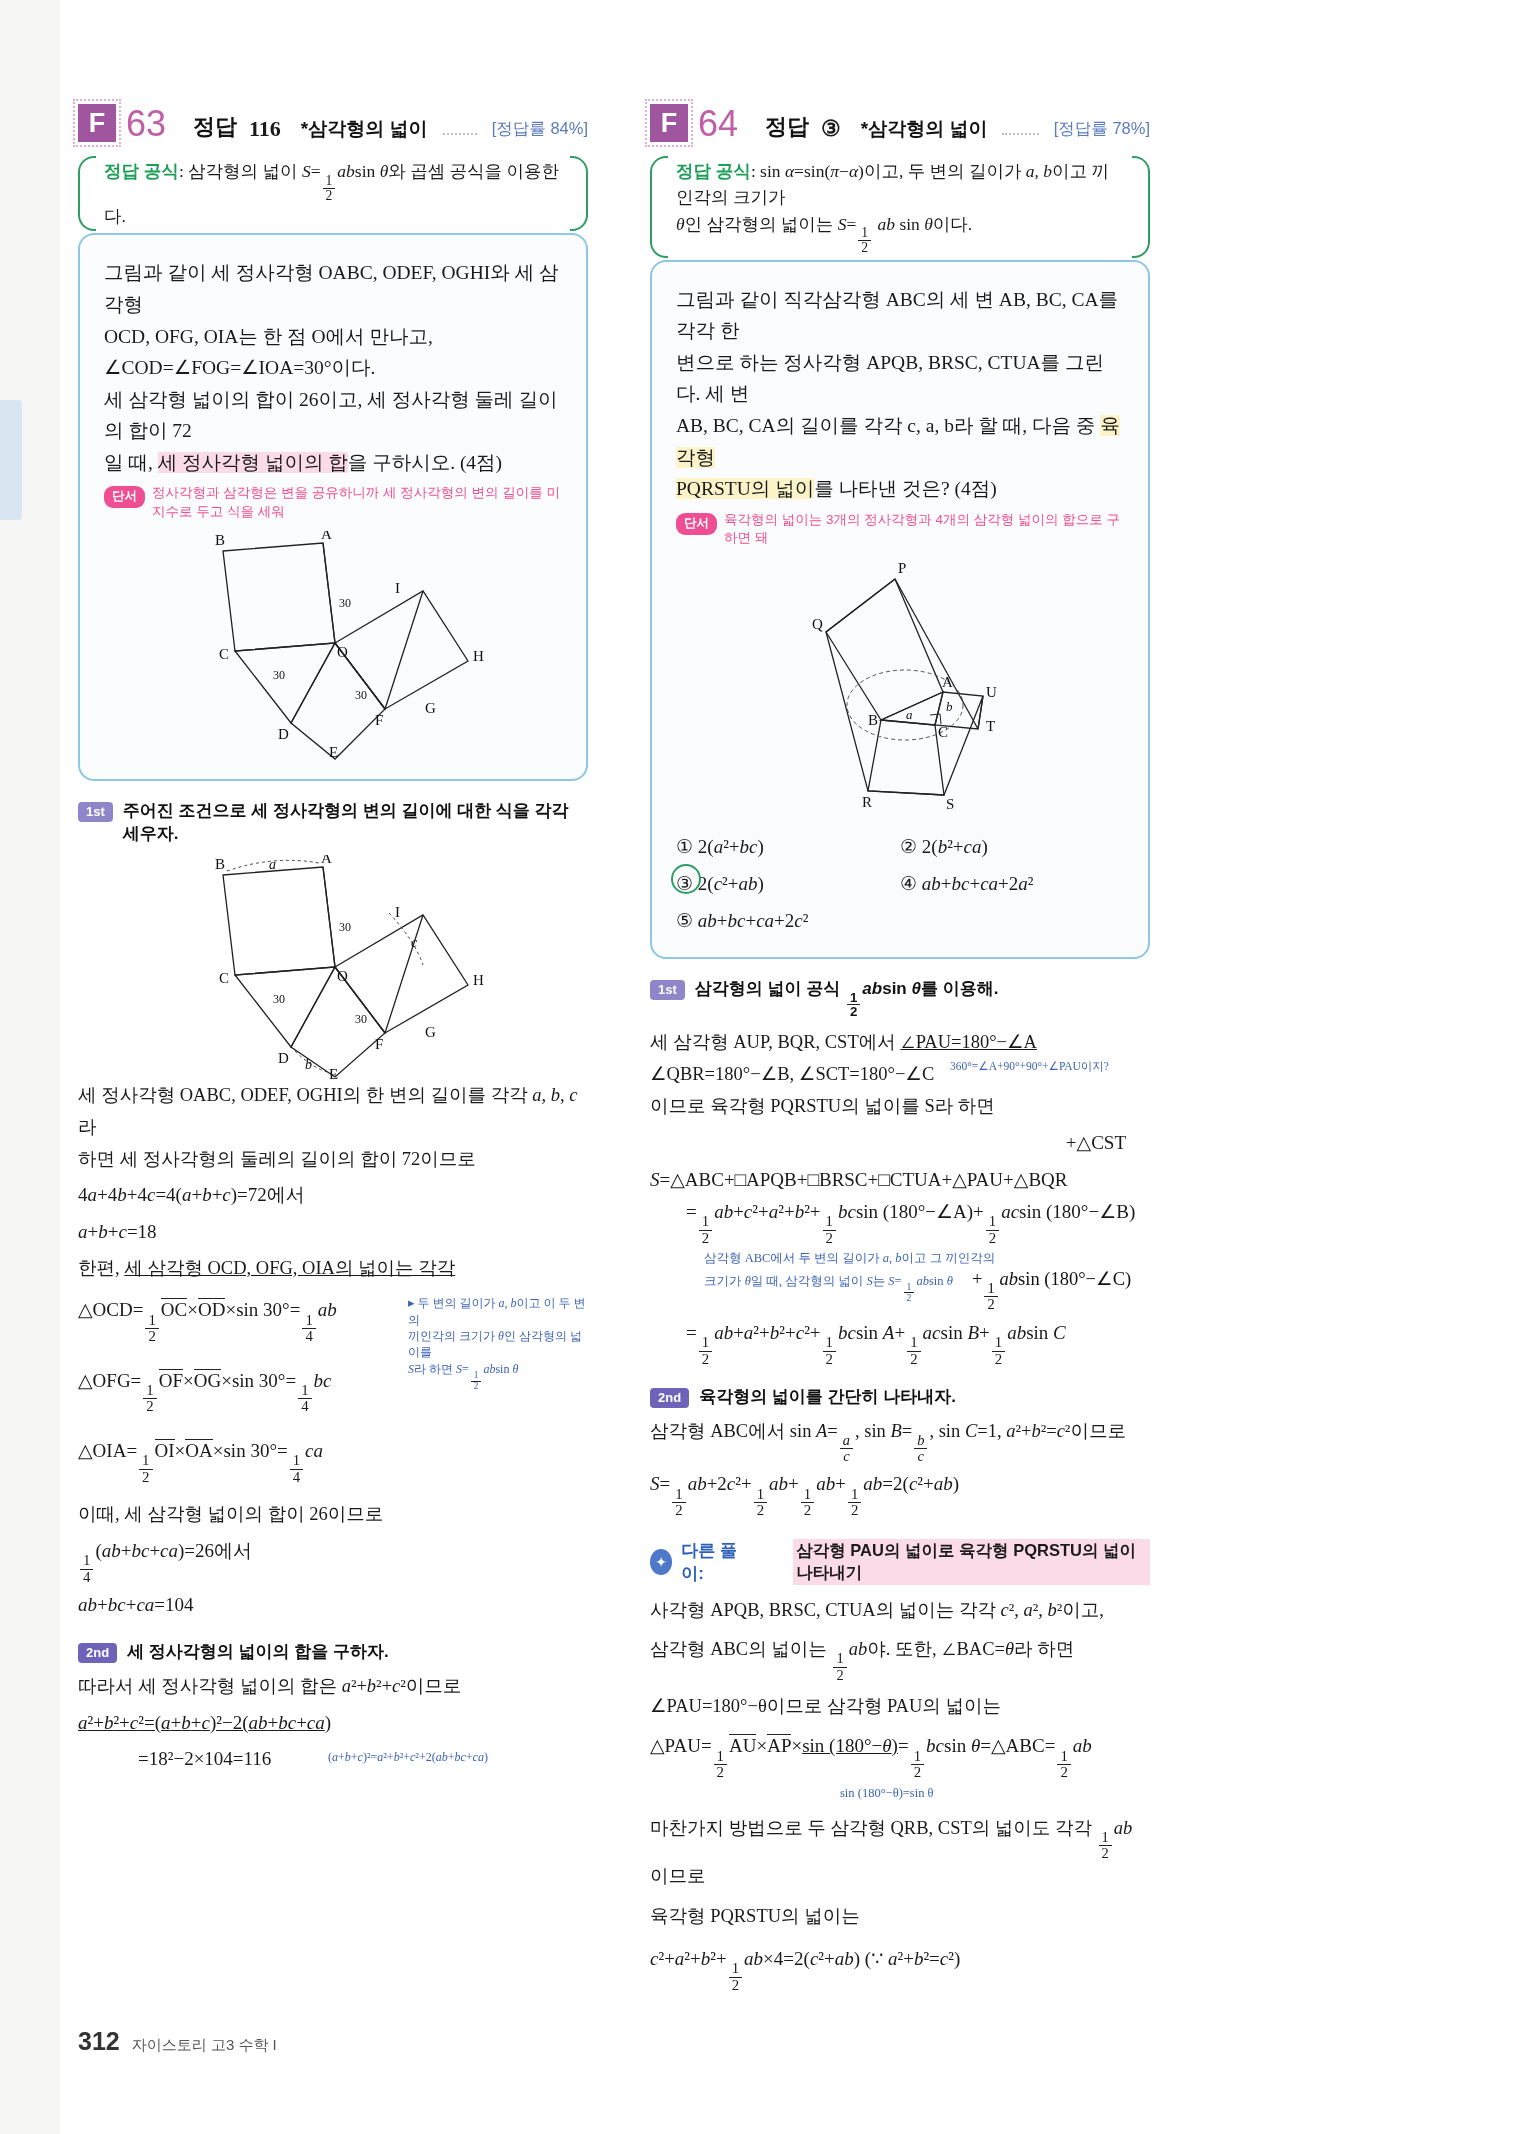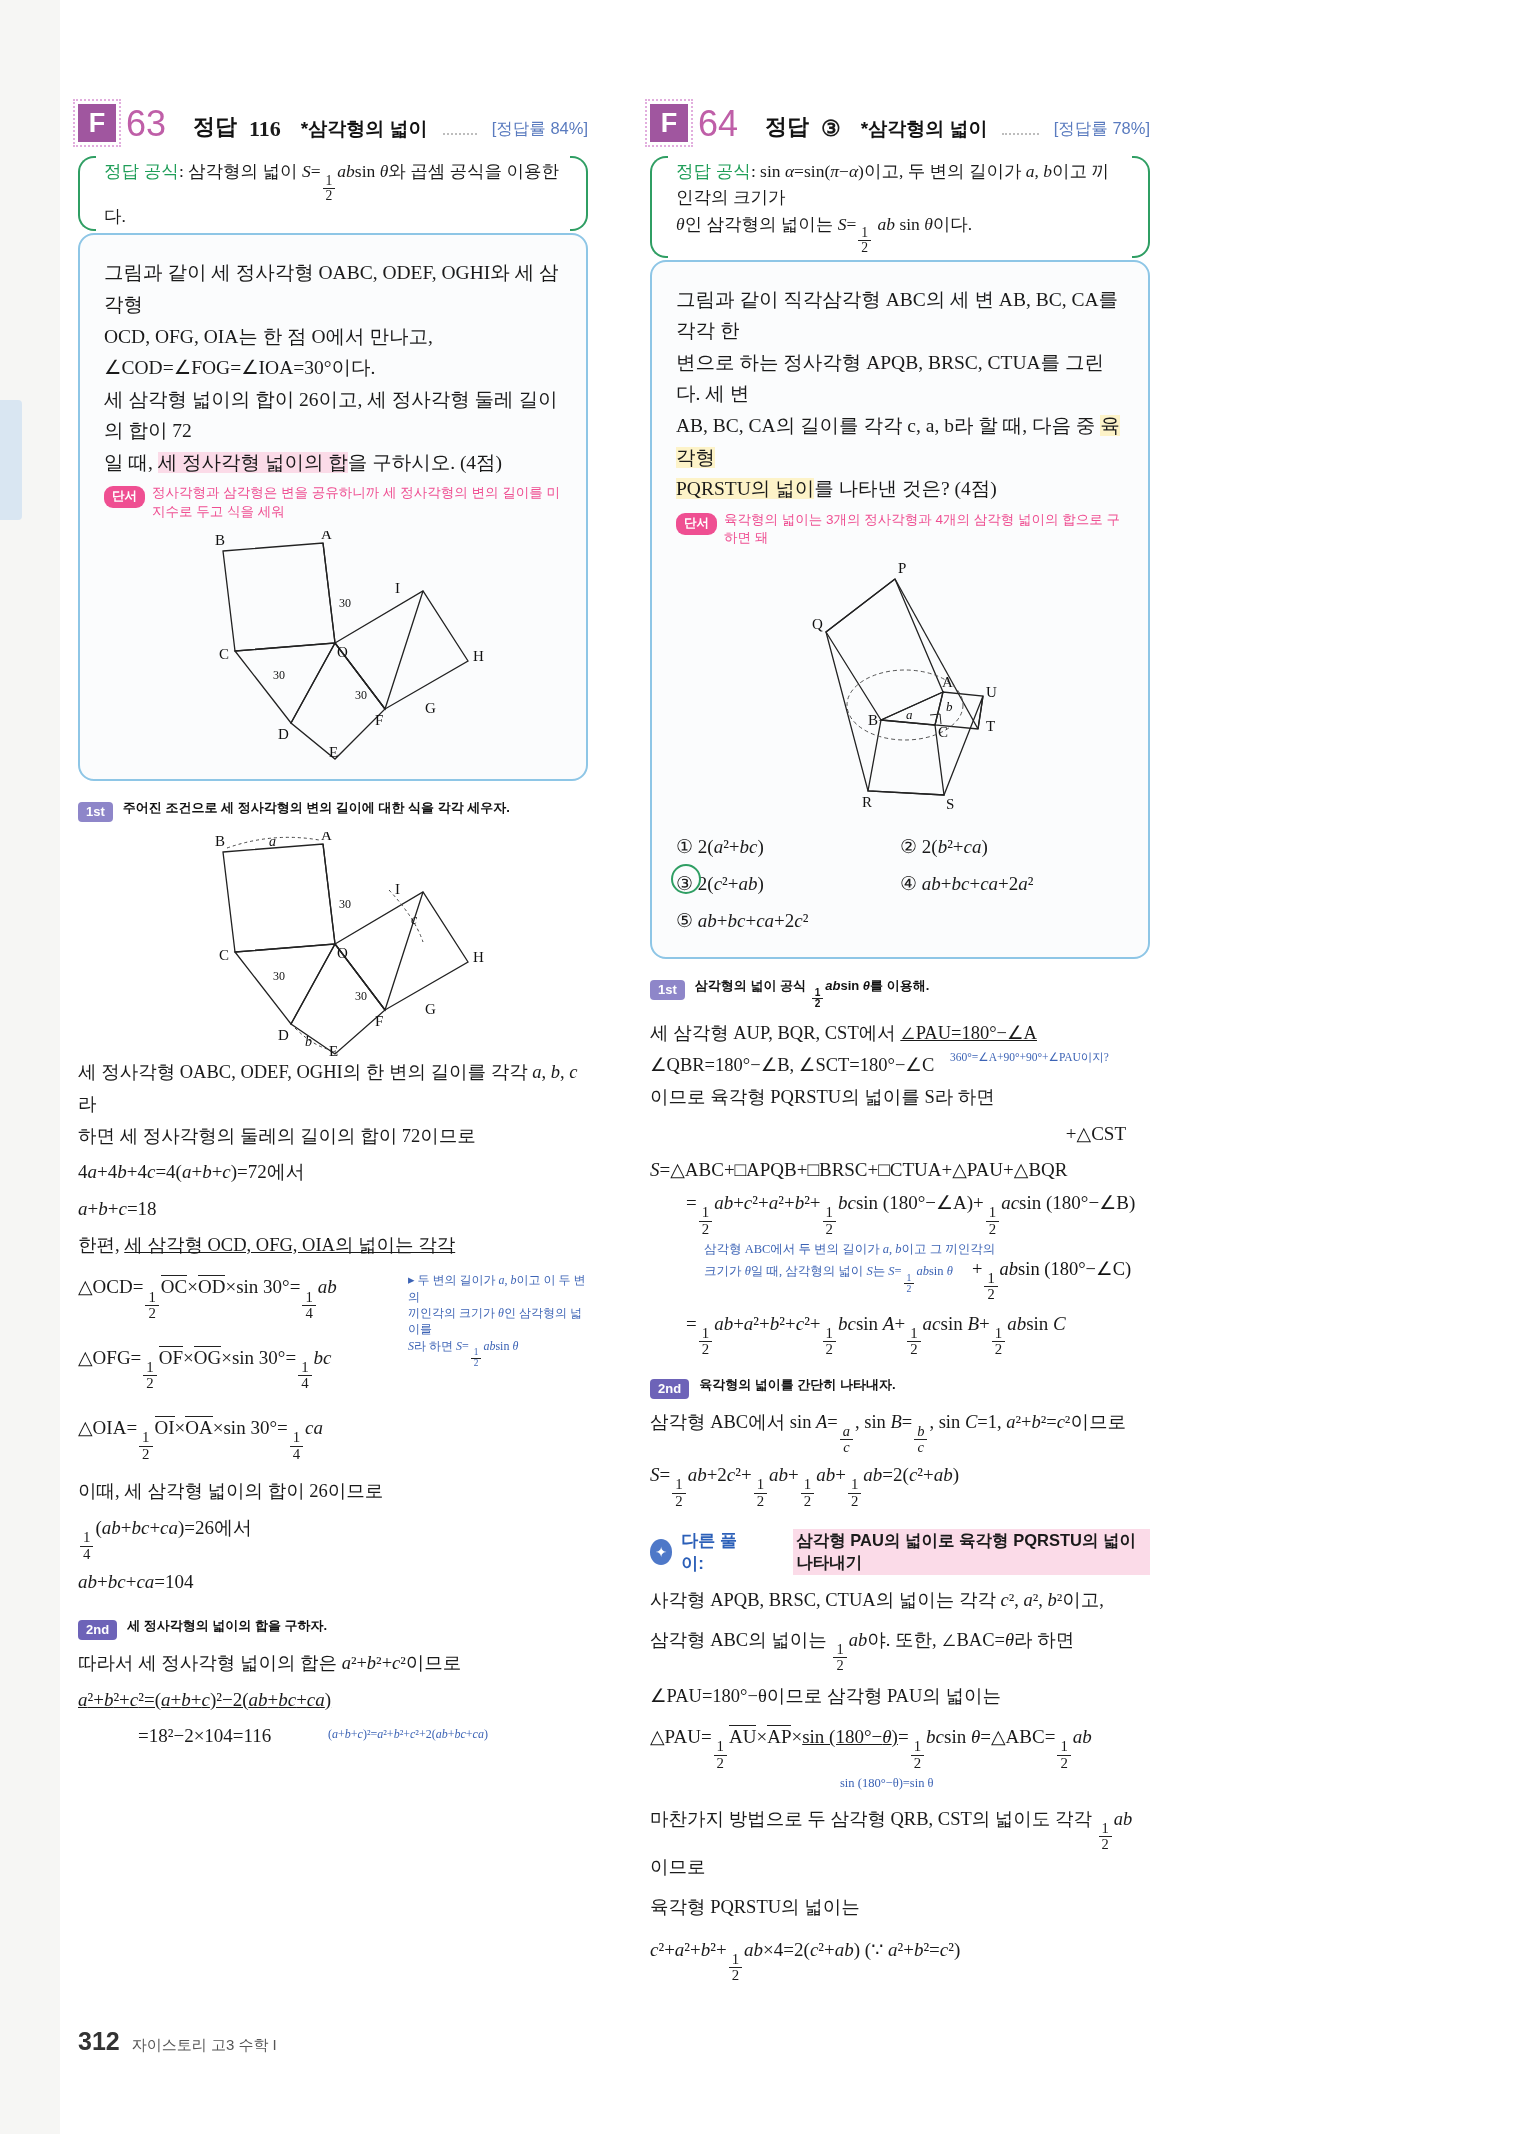--- a/index.html
+++ b/index.html
@@ -45,21 +45,21 @@
   .formula-box{
     position:relative; margin-top:12px; padding:4px 26px 4px 26px;
     font-size:17.5px; line-height:1.5;
   }
   .formula-box:before, .formula-box:after{
     content:""; position:absolute; top:2px; bottom:2px; width:16px;
     border:2.5px solid #2f9e63;
   }
   .formula-box:before{ left:0; border-right:none; border-radius:16px 0 0 16px; }
   .formula-box:after{ right:0; border-left:none; border-radius:0 16px 16px 0; }
-  .fk{ color:#1f9e58; font-family:"Liberation Sans",sans-serif; font-weight:normal; }
+  .fk{ color:#1f9e58; font-family:"Liberation Sans",sans-serif; font-weight:bold; }
 
   
   .prob-card{
     border:2.5px solid #8ec6e6; border-radius:16px;
     background:#fbfcfd;
     padding:22px 24px 18px 24px;
   }
   .prob-text{ font-size:19.5px; line-height:1.62; }
   .hl-pink{ background:#fbdbe8; }
   .hl-yellow{ background:#fdf3c8; }
@@ -72,21 +72,21 @@
   .hint-text{ color:#ef4f92; font-family:"Liberation Sans",sans-serif; font-size:13.5px; line-height:1.35;}
 
   
   .step{ display:flex; align-items:flex-start; gap:10px; margin:18px 0 8px; }
   .step-badge{
     background:#8e86c9; color:#fff; font-family:"Liberation Sans",sans-serif;
     font-size:13px; font-weight:bold; border-radius:4px; padding:2px 8px 3px;
     margin-top:3px; white-space:nowrap;
   }
   .step-badge.p2{ background:#6d63b8; }
-  .step-text{ font-family:"Liberation Sans",sans-serif; font-size:13px; font-weight:600; color:#111;}
+  .step-text{ font-family:"Liberation Sans",sans-serif; font-size:17px; font-weight:600; color:#111;}
 
   .sol{ font-size:18.5px; line-height:1.72; }
   .sol .u{ text-decoration:underline; }
   .eq{ font-size:19px; margin:4px 0; }
   .small-note{ font-size:12.5px; color:#3c63b5; line-height:1.3; }
 
   
   .fr{ display:inline-flex; flex-direction:column; vertical-align:-0.55em; text-align:center; font-size:0.78em; line-height:1.05; margin:0 2px;}
   .fr .n{ border-bottom:1.3px solid #222; padding:0 3px;}
   .fr .d{ padding:0 3px;}

